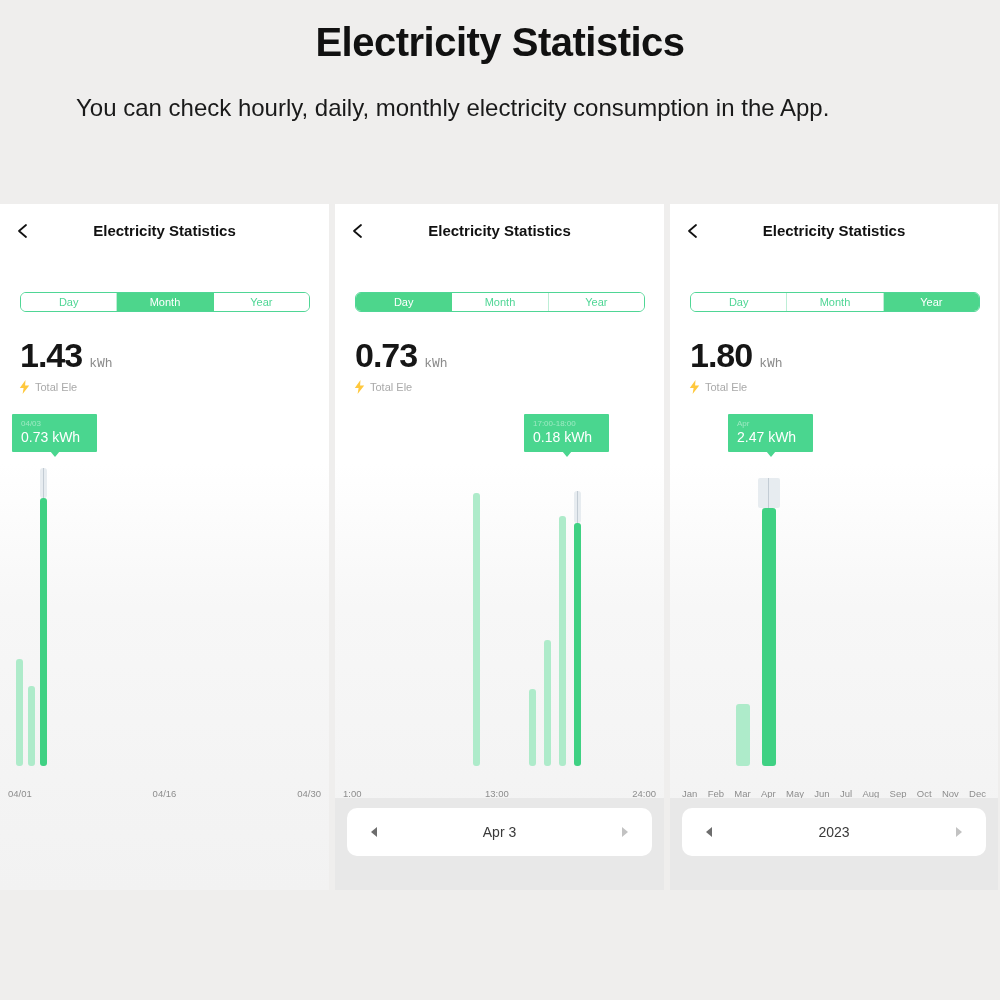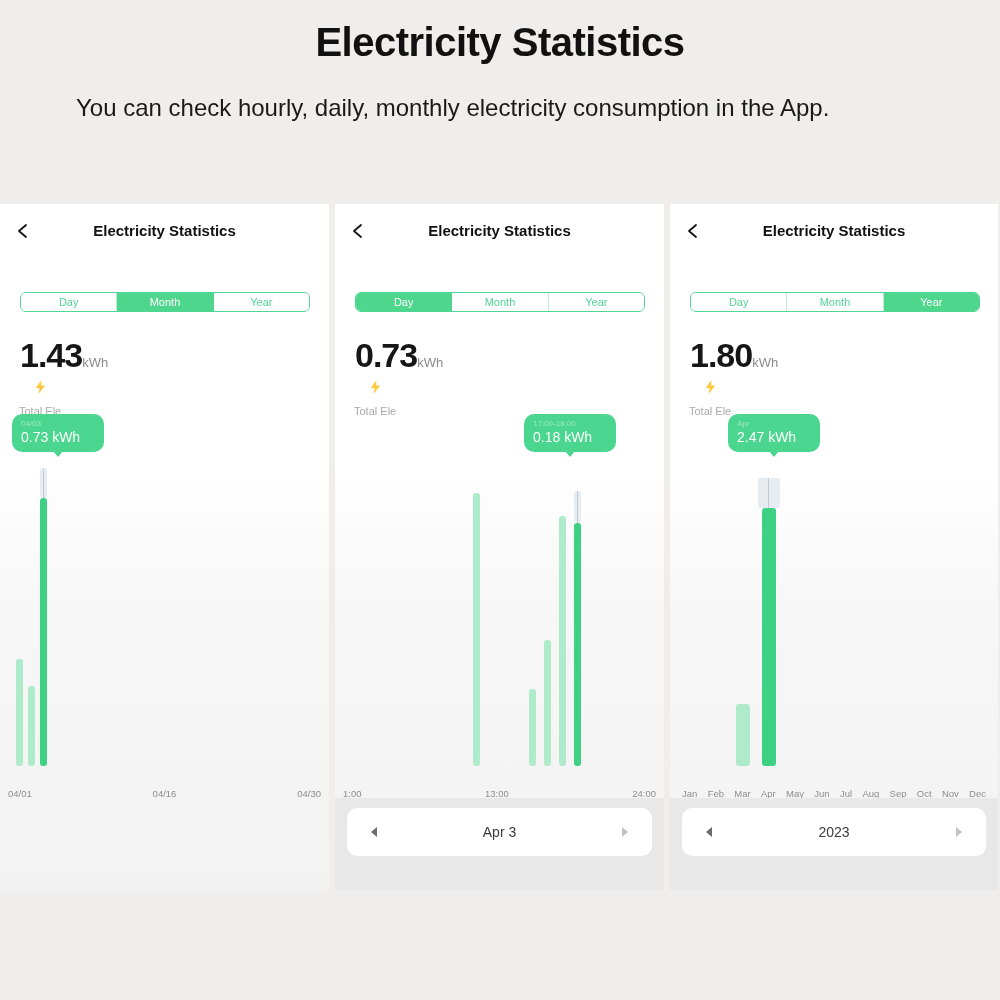--- a/index.html
+++ b/index.html
@@ -80,25 +80,25 @@
 
   
   .value-row {
     position: absolute; left: 20px; top: 76px;
     display: flex; align-items: baseline;
   }
   .value-num {
     font-size: 34px; font-weight: bold; color: #161616;
     letter-spacing: -1px; line-height: 1;
   }
-  .value-unit { font-size: 13px; color: #8b8b8b; font-weight: 500; }
+  .value-unit { font-size: 13px; color: #8b8b8b; margin-left: 7px; font-weight: 500; font-family: Liberation Mono, monospace; }
 
   .total-row {
     position: absolute; left: 19px; top: 118px;
-    display: flex; align-items: center; gap: 11px; flex-direction: column;
+    display: flex; align-items: center; gap: 5px;
   }
   .bolt-icon { width: 11px; height: 14px; display: block; }
   .total-label { font-size: 11px; color: #a9a9a9; }
 
   
   .chart {
     position: absolute; left: 0; top: 148px;
     width: 100%; height: 420px;
   }
   .plot {
@@ -119,22 +119,22 @@
   .marker-line {
     position: absolute;
     width: 1px; background: #c3ccd4;
   }
   .marker-wide { width: 22px; border-radius: 2px; }
 
   
   .tooltip {
     position: absolute;
     background: #4ad68f;
-    border-radius: 10px;
-    padding: 5px 24px 6px 9px;
+    border-radius: 1px;
+    padding: 5px 17px 6px 9px;
     white-space: nowrap;
   }
   .tooltip::after {
     content: "";
     position: absolute; left: 50%; bottom: -5px;
     margin-left: -5px;
     border-left: 5px solid transparent;
     border-right: 5px solid transparent;
     border-top: 6px solid #4ad68f;
   }

